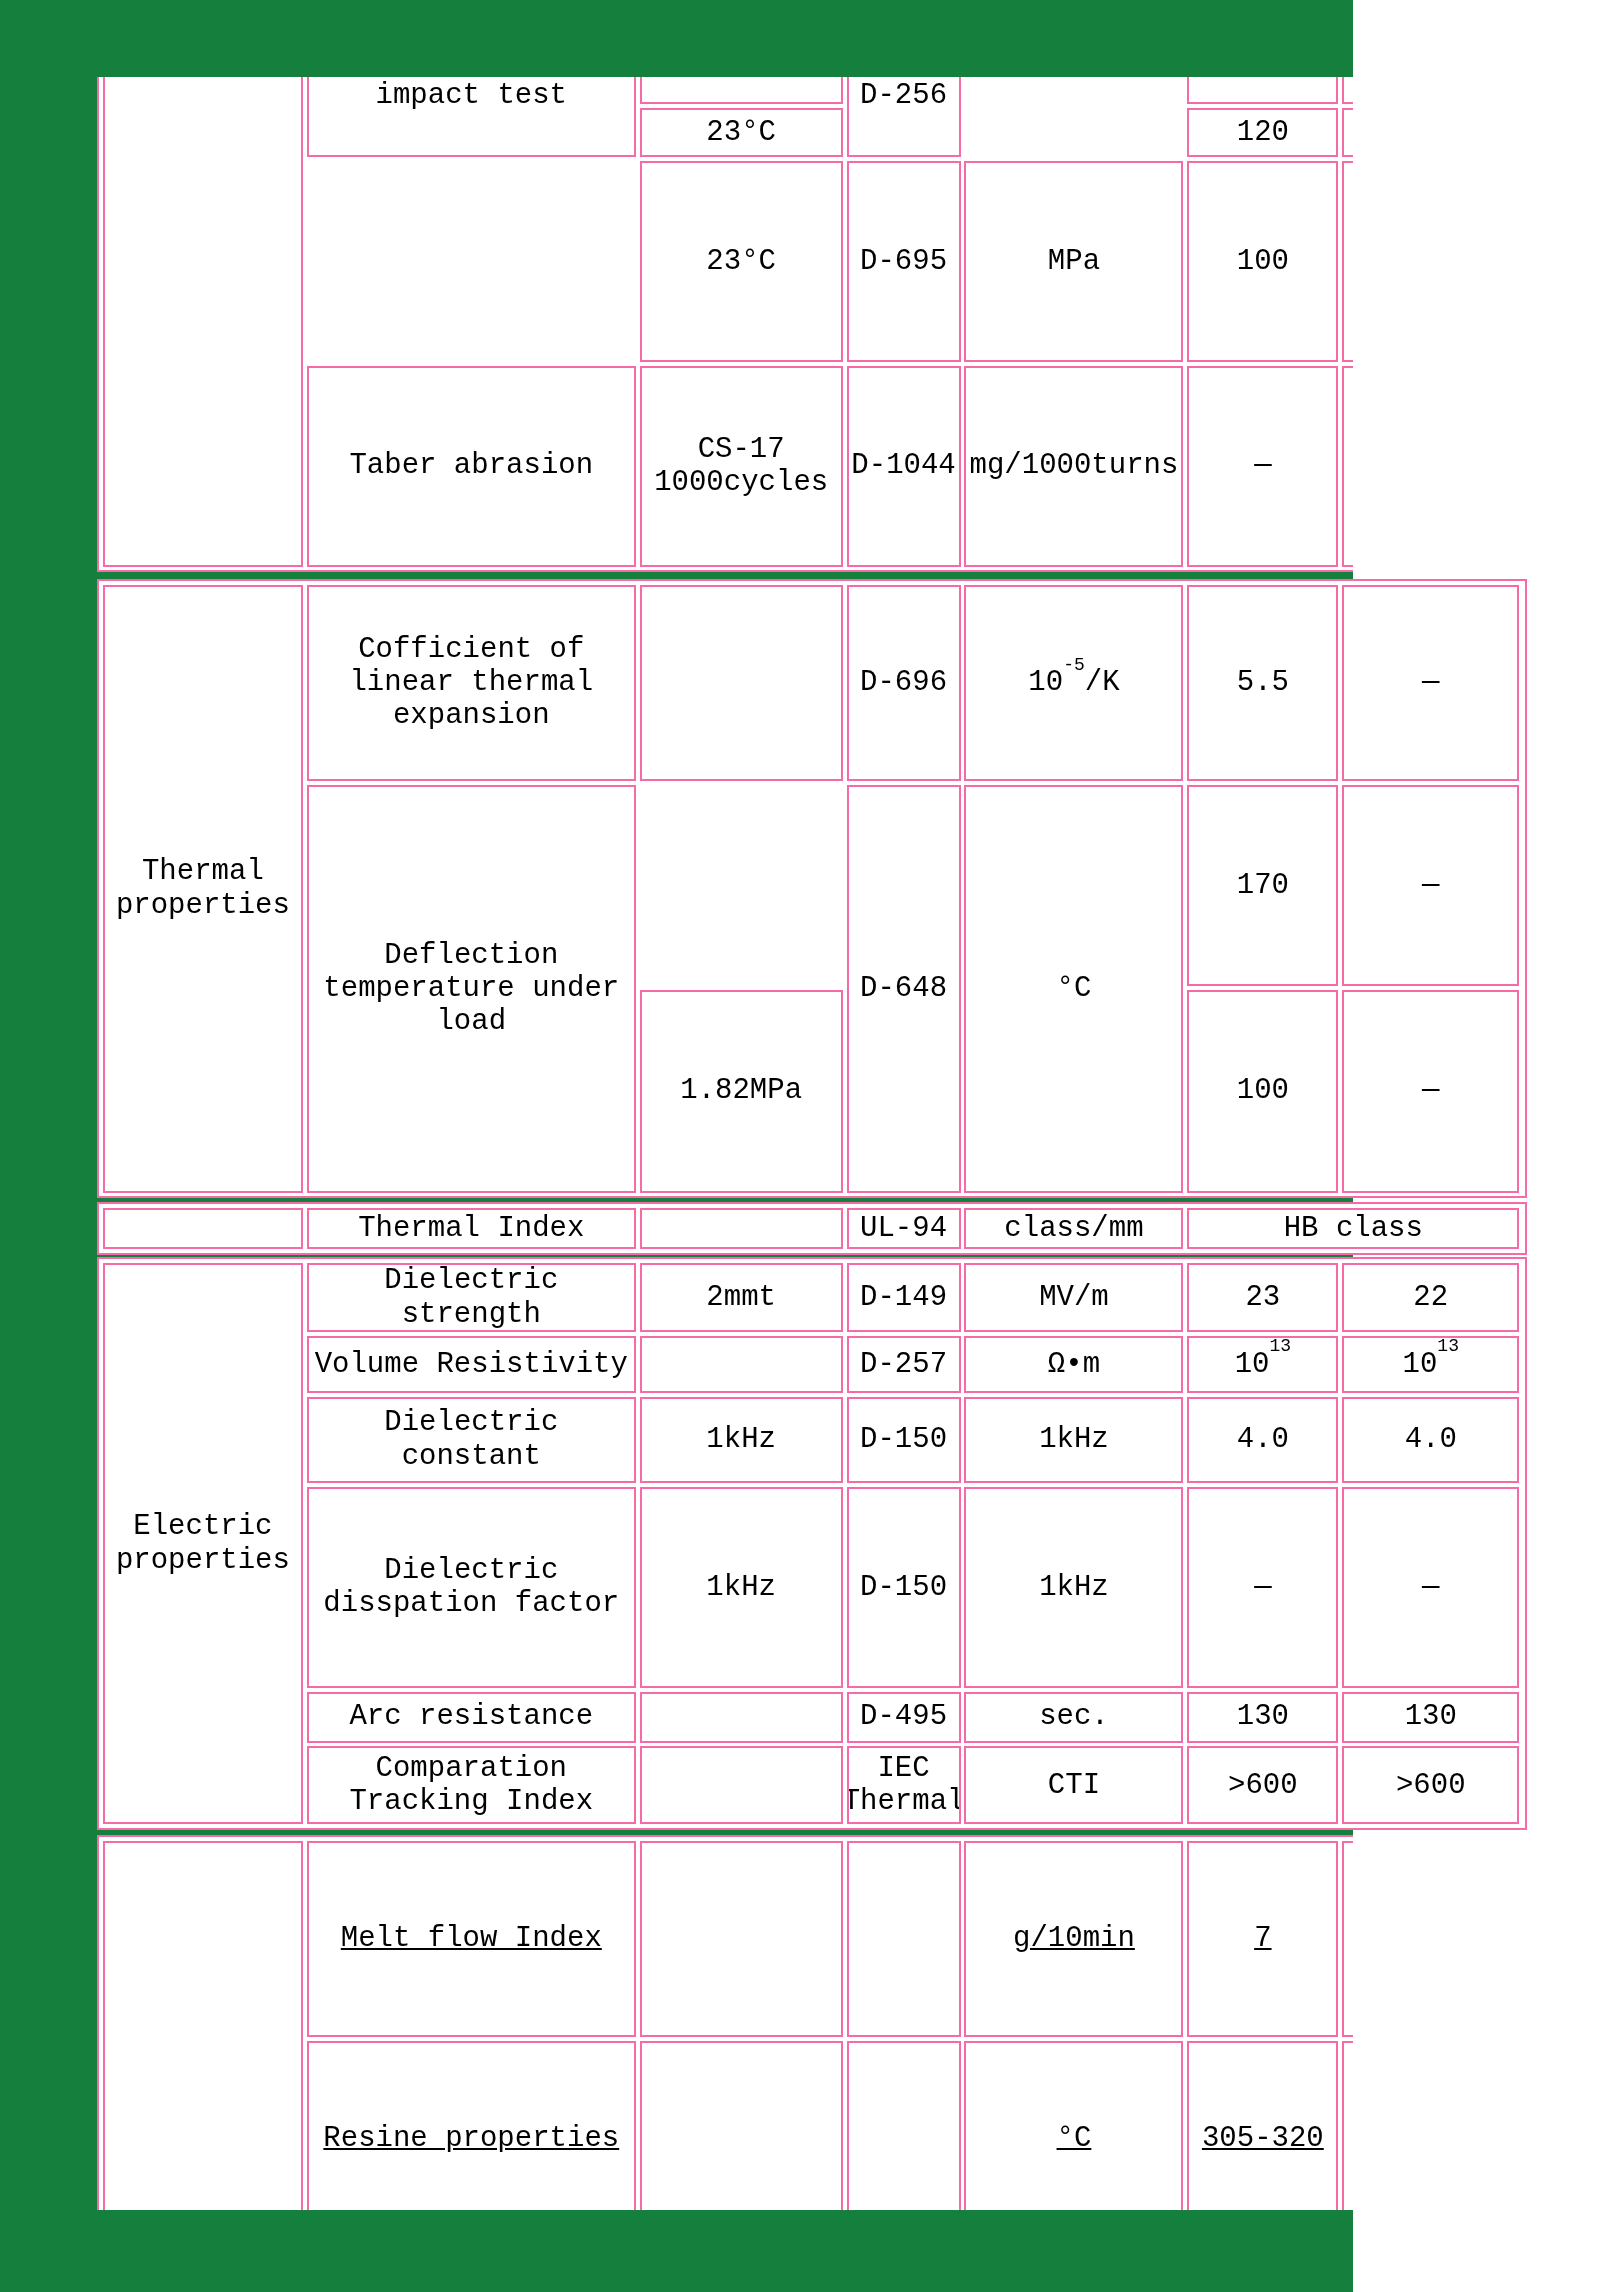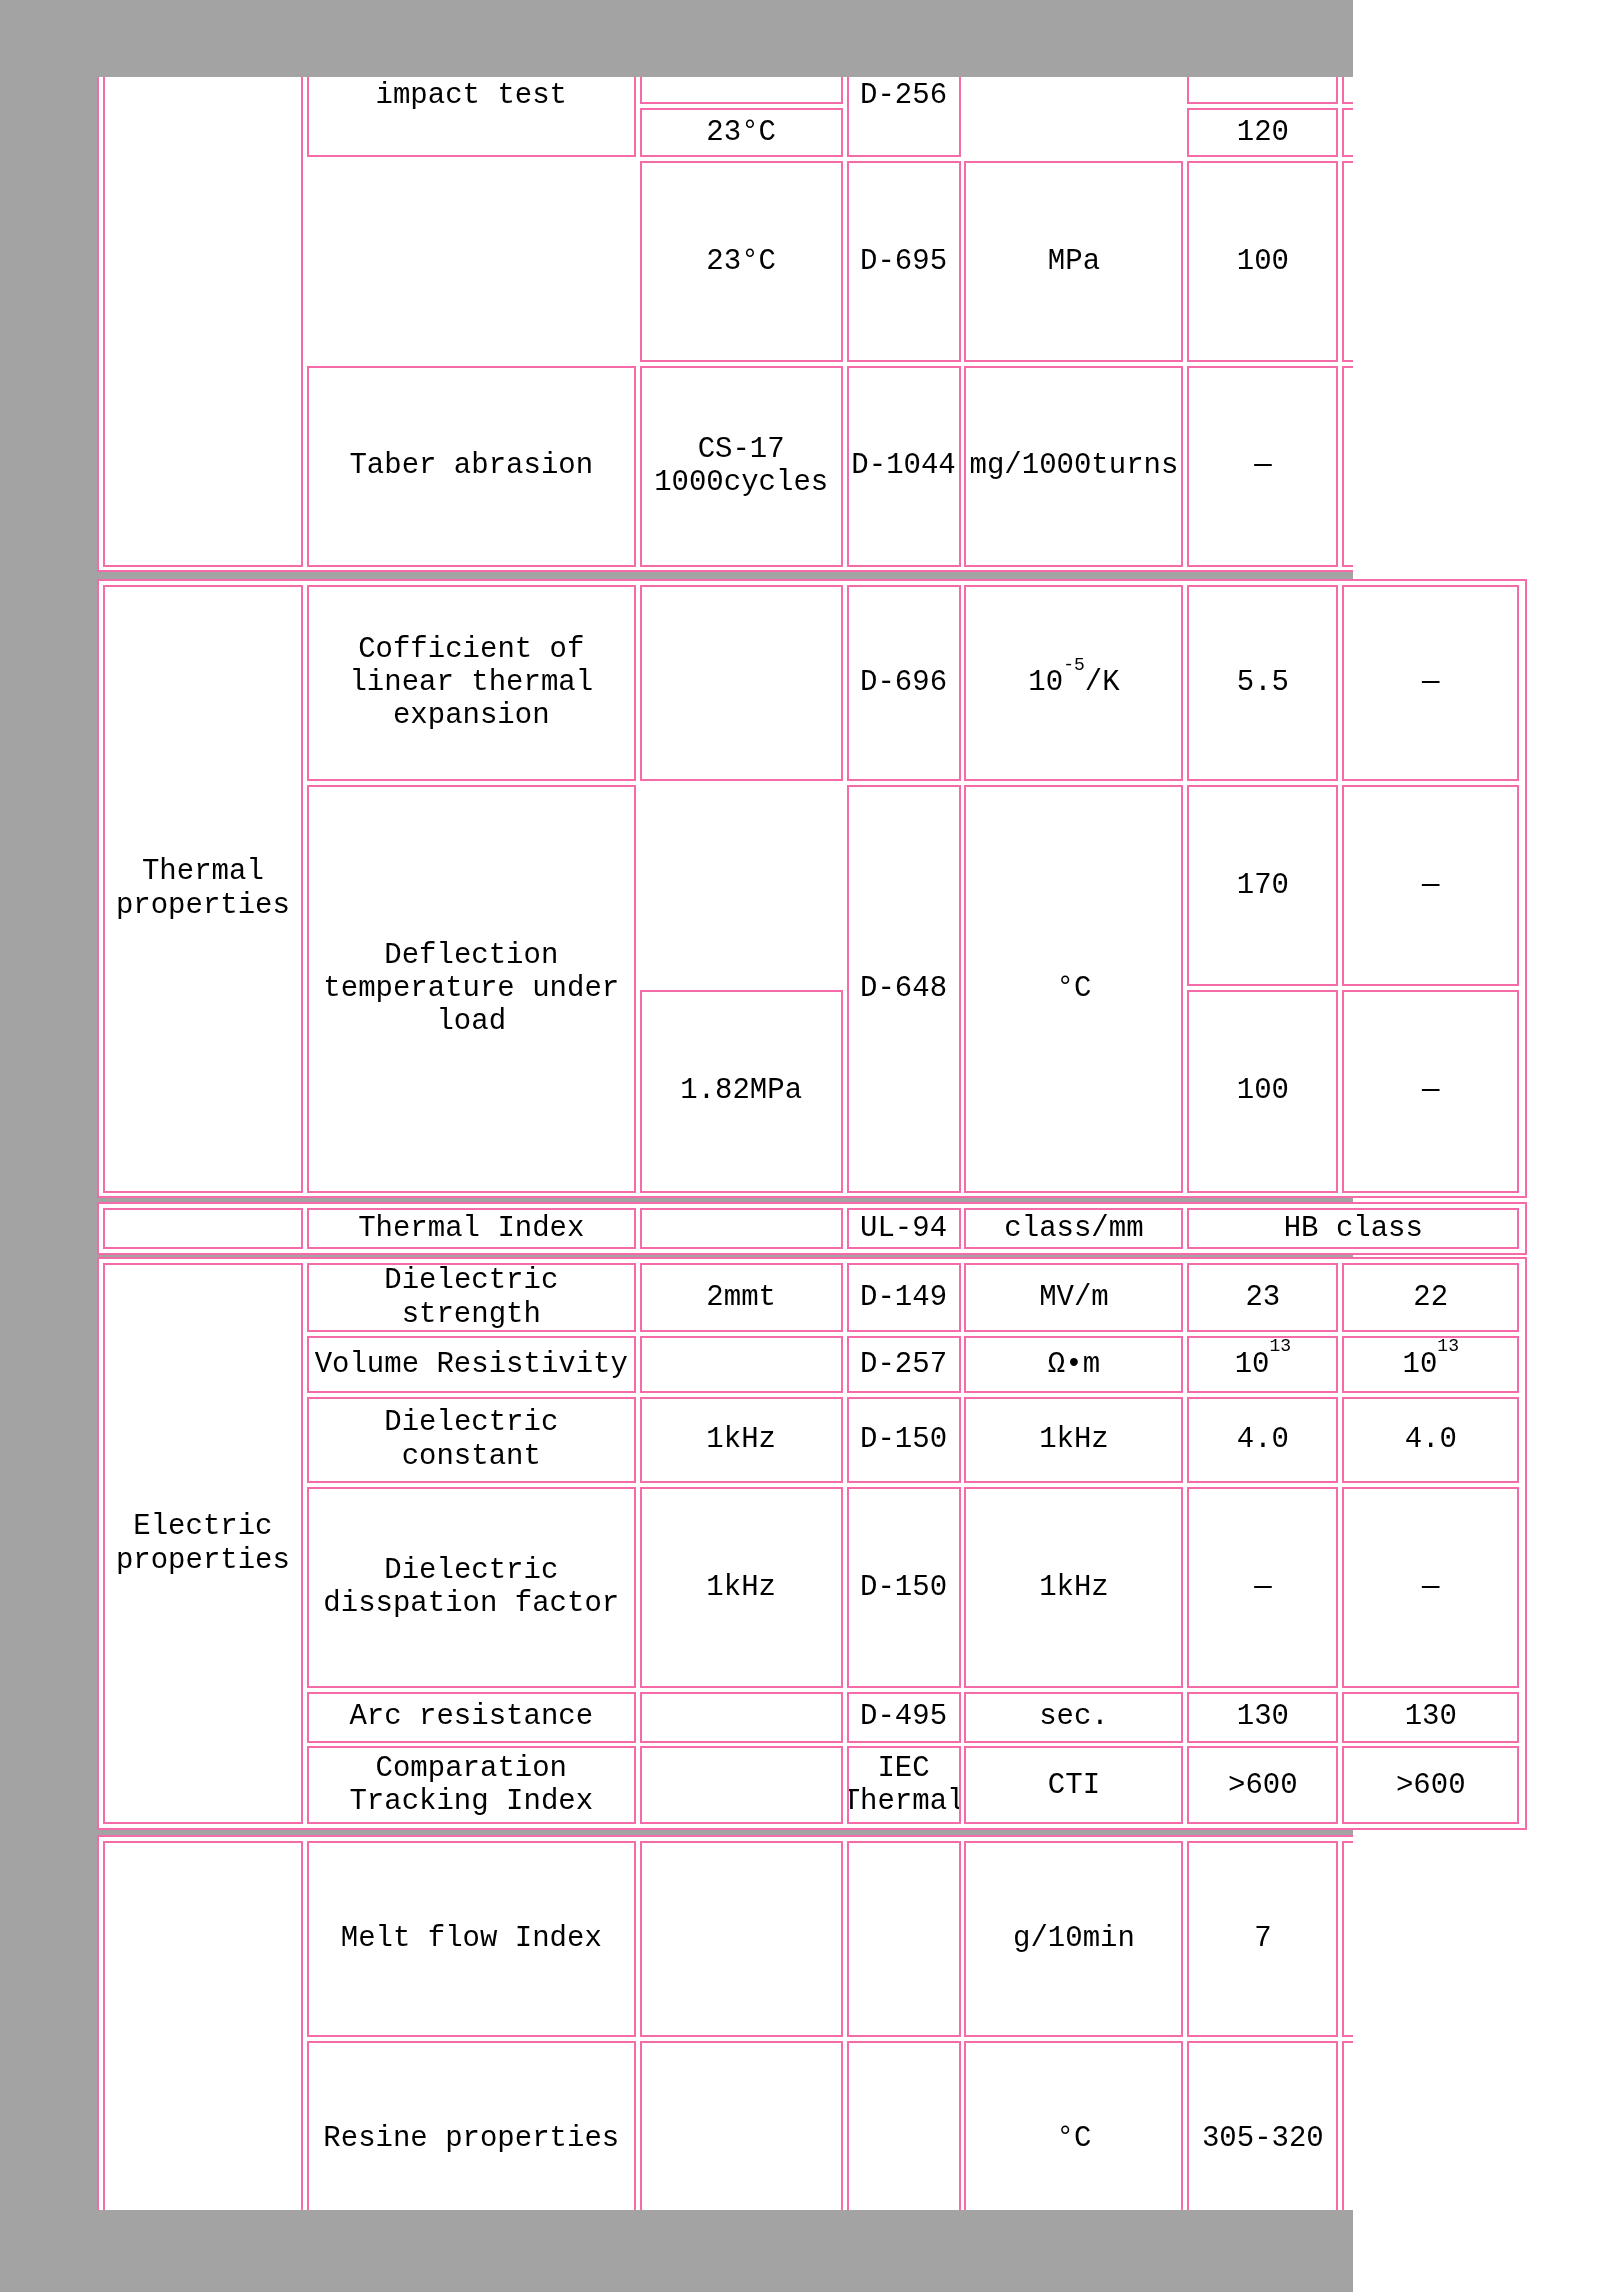--- a/index.html
+++ b/index.html
@@ -10,21 +10,21 @@
   html,body{background:#ffffff;}
   body{
     width:1621px;height:2293px;
     overflow:hidden;
     font-family:"Liberation Mono","DejaVu Sans Mono",monospace;
     color:var(--ink);
   }
   .page{
     width:1353px;height:2293px;
     padding-top:77px;padding-left:97px;
-    background:#a3a3a3;
+    background:#15803d;
   }
   
   .section{
     display:grid;
     grid-template-columns:200px 329px 203px 114px 219px 151px 177px;
     gap:3.9px;
     padding:3.9px;
     border:2.9px solid var(--pink);
     width:1430px;
     background:#ffffff;
@@ -39,21 +39,21 @@
     font-size:29px;
     line-height:1.15;
     overflow:hidden;
   }
   .clip-top{height:497px;overflow:hidden;}
   .clip-top .section{margin-top:-48px;}
   #sec-mech{grid-template-rows:69px 49px 201px 201px;}
   #sec-thermal{margin-top:4.9px;grid-template-rows:196px 201px 203px;}
   #sec-thermal-index{margin-top:3.9px;grid-template-rows:41px;}
   #sec-electric{margin-top:2px;grid-template-rows:69px 57px 86px 201px 51px 78px;}
-  .clip-bottom{height:375px;overflow:hidden;margin-top:4.9px;}
+  .clip-bottom{height:375px;overflow:hidden;margin-top:4.9px;text-decoration:underline;}
   #sec-processing{grid-template-rows:196px 196px;}
   sup{
     font-size:0.62em;
     line-height:0;
     position:relative;
     top:-0.55em;
   }
   .pad-wrap{padding:0 5.9px;}
 </style>
 </head>

